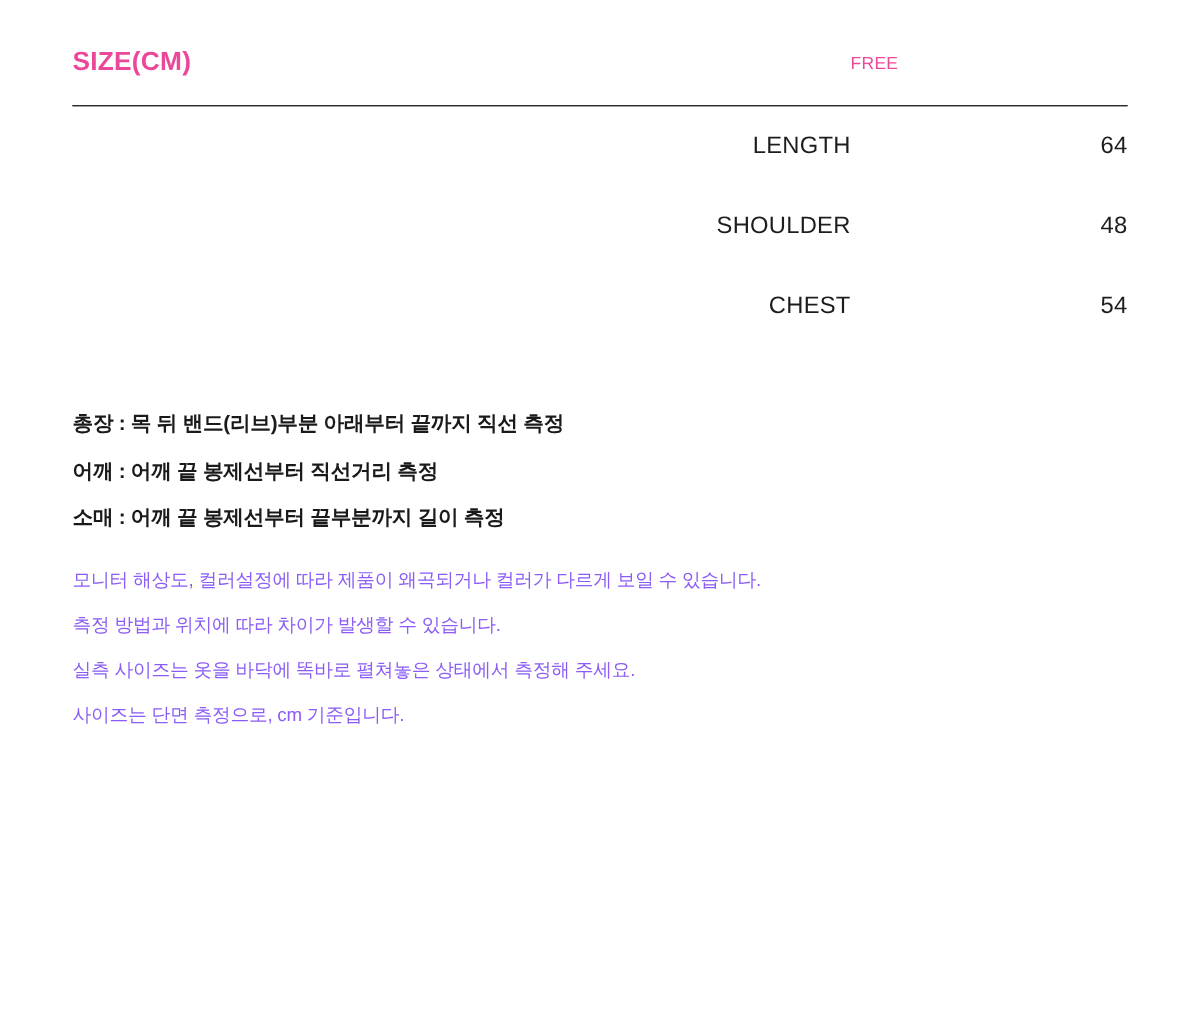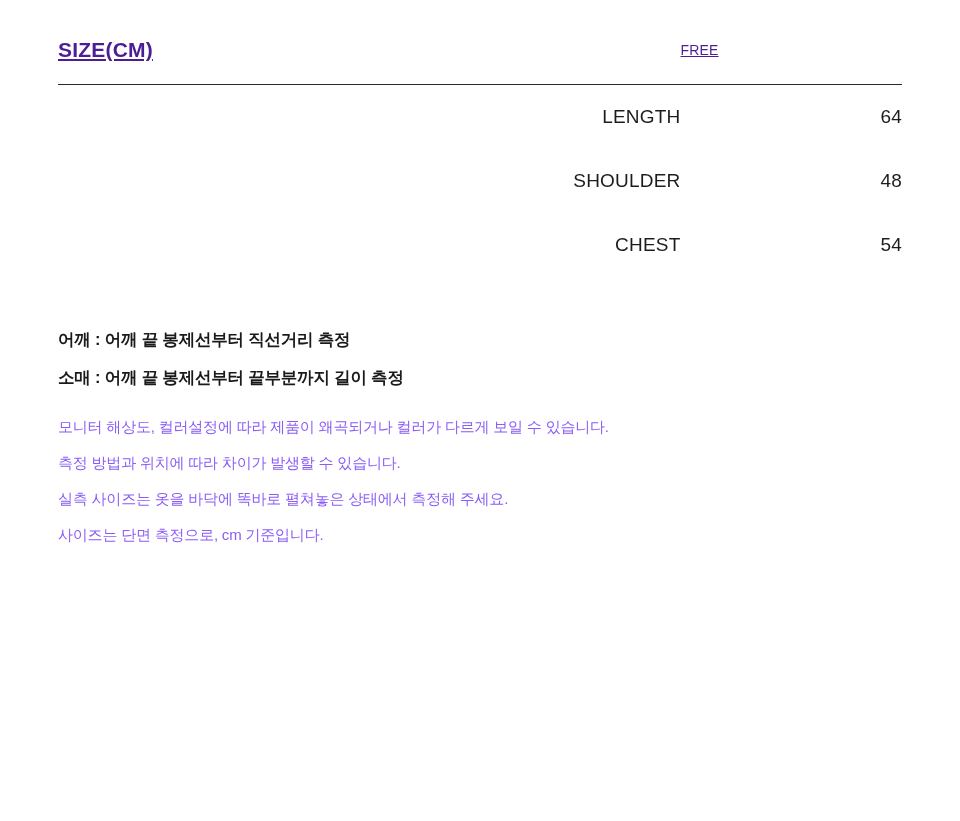--- a/index.html
+++ b/index.html
@@ -30,24 +30,23 @@
   }
   .size-table th,
   .size-table td {
     padding: 0;
     font-weight: normal;
   }
   .size-table thead th {
     font-size: 21px;
     font-weight: bold;
     letter-spacing: 0.2px;
-    color: #4c1d95;
+    color: #ec4899;
     padding-bottom: 22px;
     border-bottom: 1.6px solid #2b2b2b;
-    text-decoration: underline;
   }
   .size-table thead th.label-col {
     text-align: left;
   }
   .size-table thead th.value-col {
     text-align: left;
     font-weight: normal;
     font-size: 14px;
   }
   .size-table tbody td {
@@ -109,20 +108,21 @@
         <td class="value-col">48</td>
       </tr>
       <tr>
         <td class="label-col">CHEST</td>
         <td class="value-col">54</td>
       </tr>
     </tbody>
   </table>
 
   <div class="notes">
+    <div class="note-bold">총장 : 목 뒤 밴드(리브)부분 아래부터 끝까지 직선 측정</div>
     <div class="note-bold">어깨 : 어깨 끝 봉제선부터 직선거리 측정</div>
     <div class="note-bold">소매 : 어깨 끝 봉제선부터 끝부분까지 길이 측정</div>
 
     <div class="disclaimers">
       <div class="disclaimer">모니터 해상도, 컬러설정에 따라 제품이 왜곡되거나 컬러가 다르게 보일 수 있습니다.</div>
       <div class="disclaimer">측정 방법과 위치에 따라 차이가 발생할 수 있습니다.</div>
       <div class="disclaimer">실측 사이즈는 옷을 바닥에 똑바로 펼쳐놓은 상태에서 측정해 주세요.</div>
       <div class="disclaimer">사이즈는 단면 측정으로, cm 기준입니다.</div>
     </div>
   </div>

